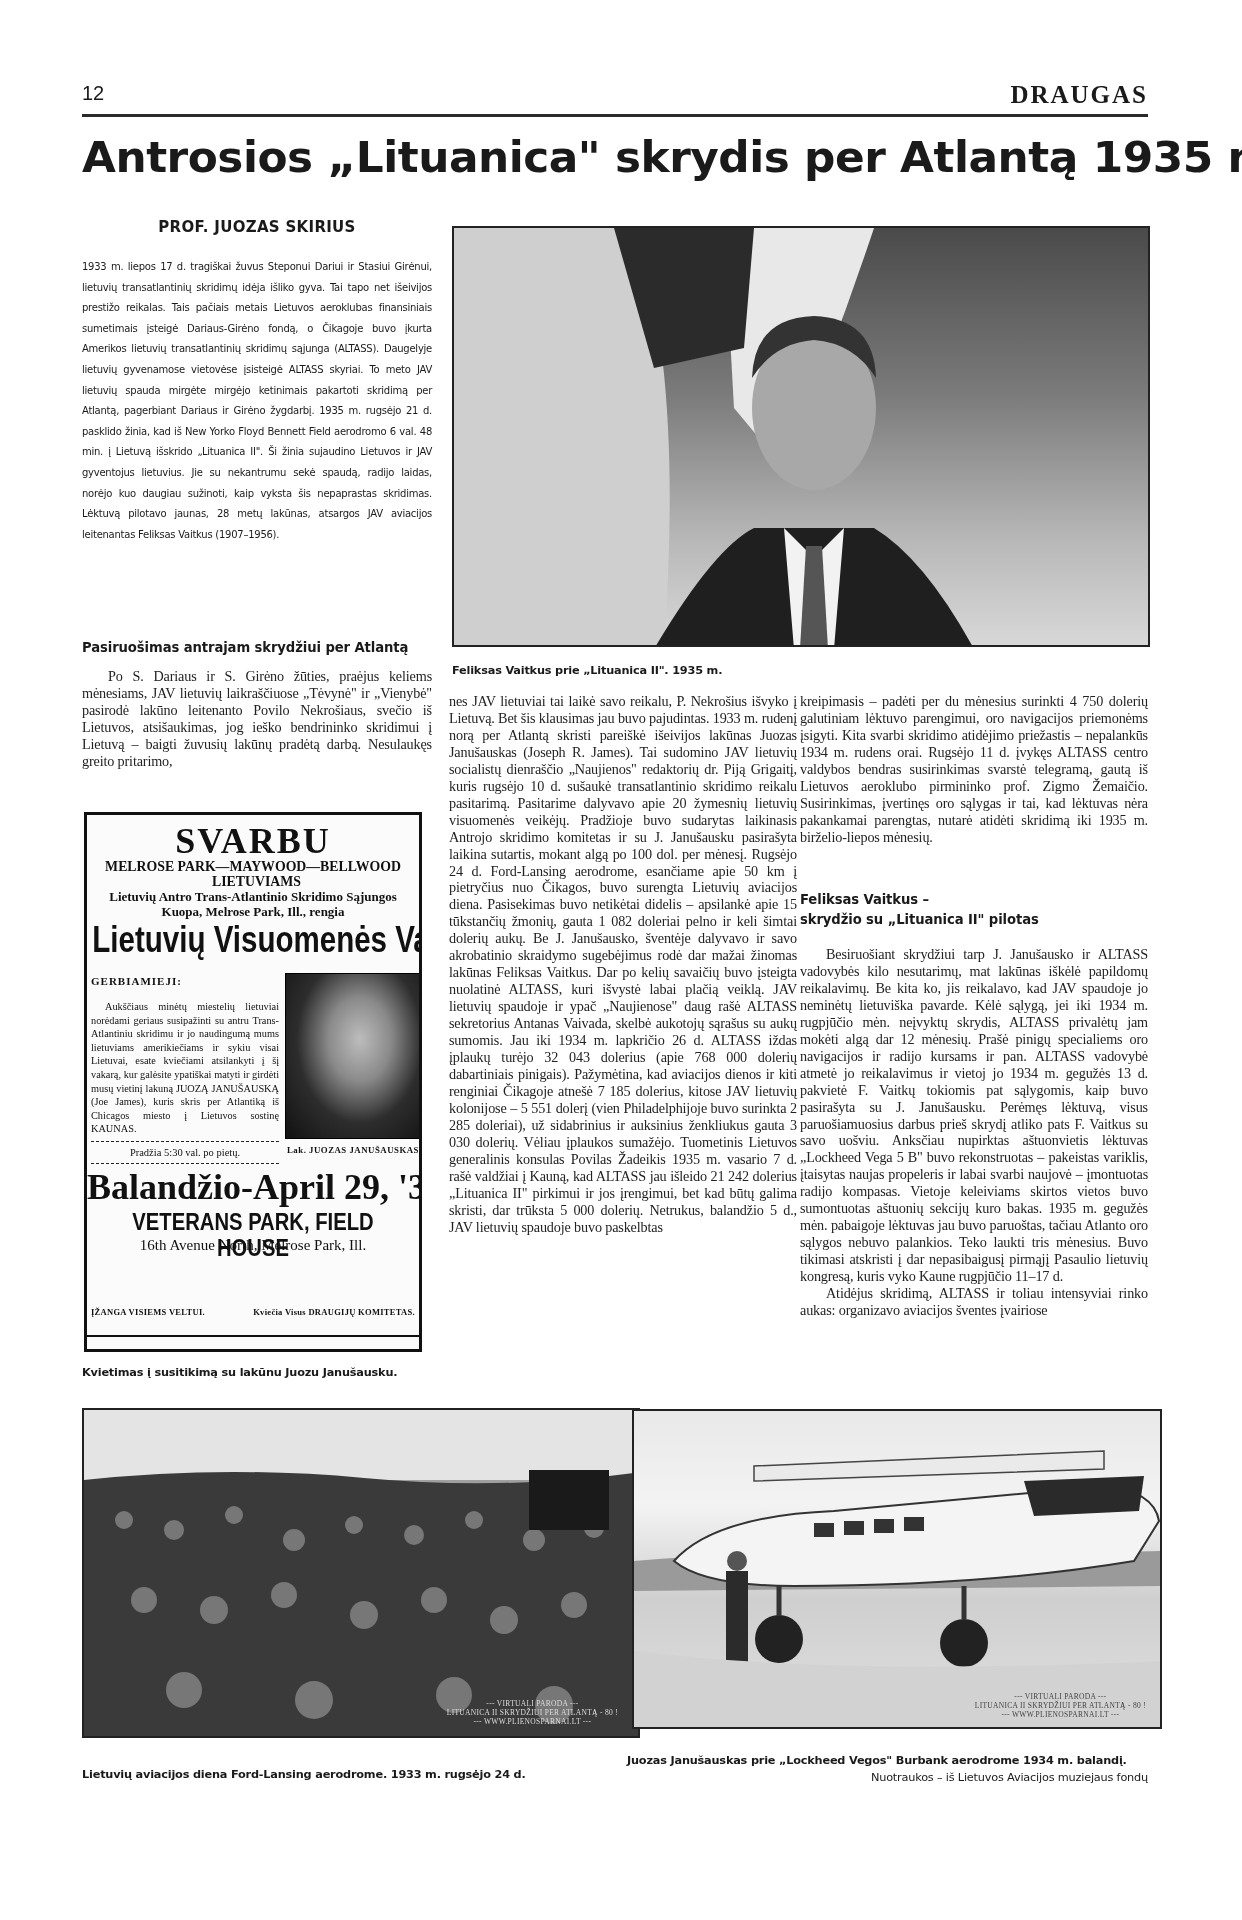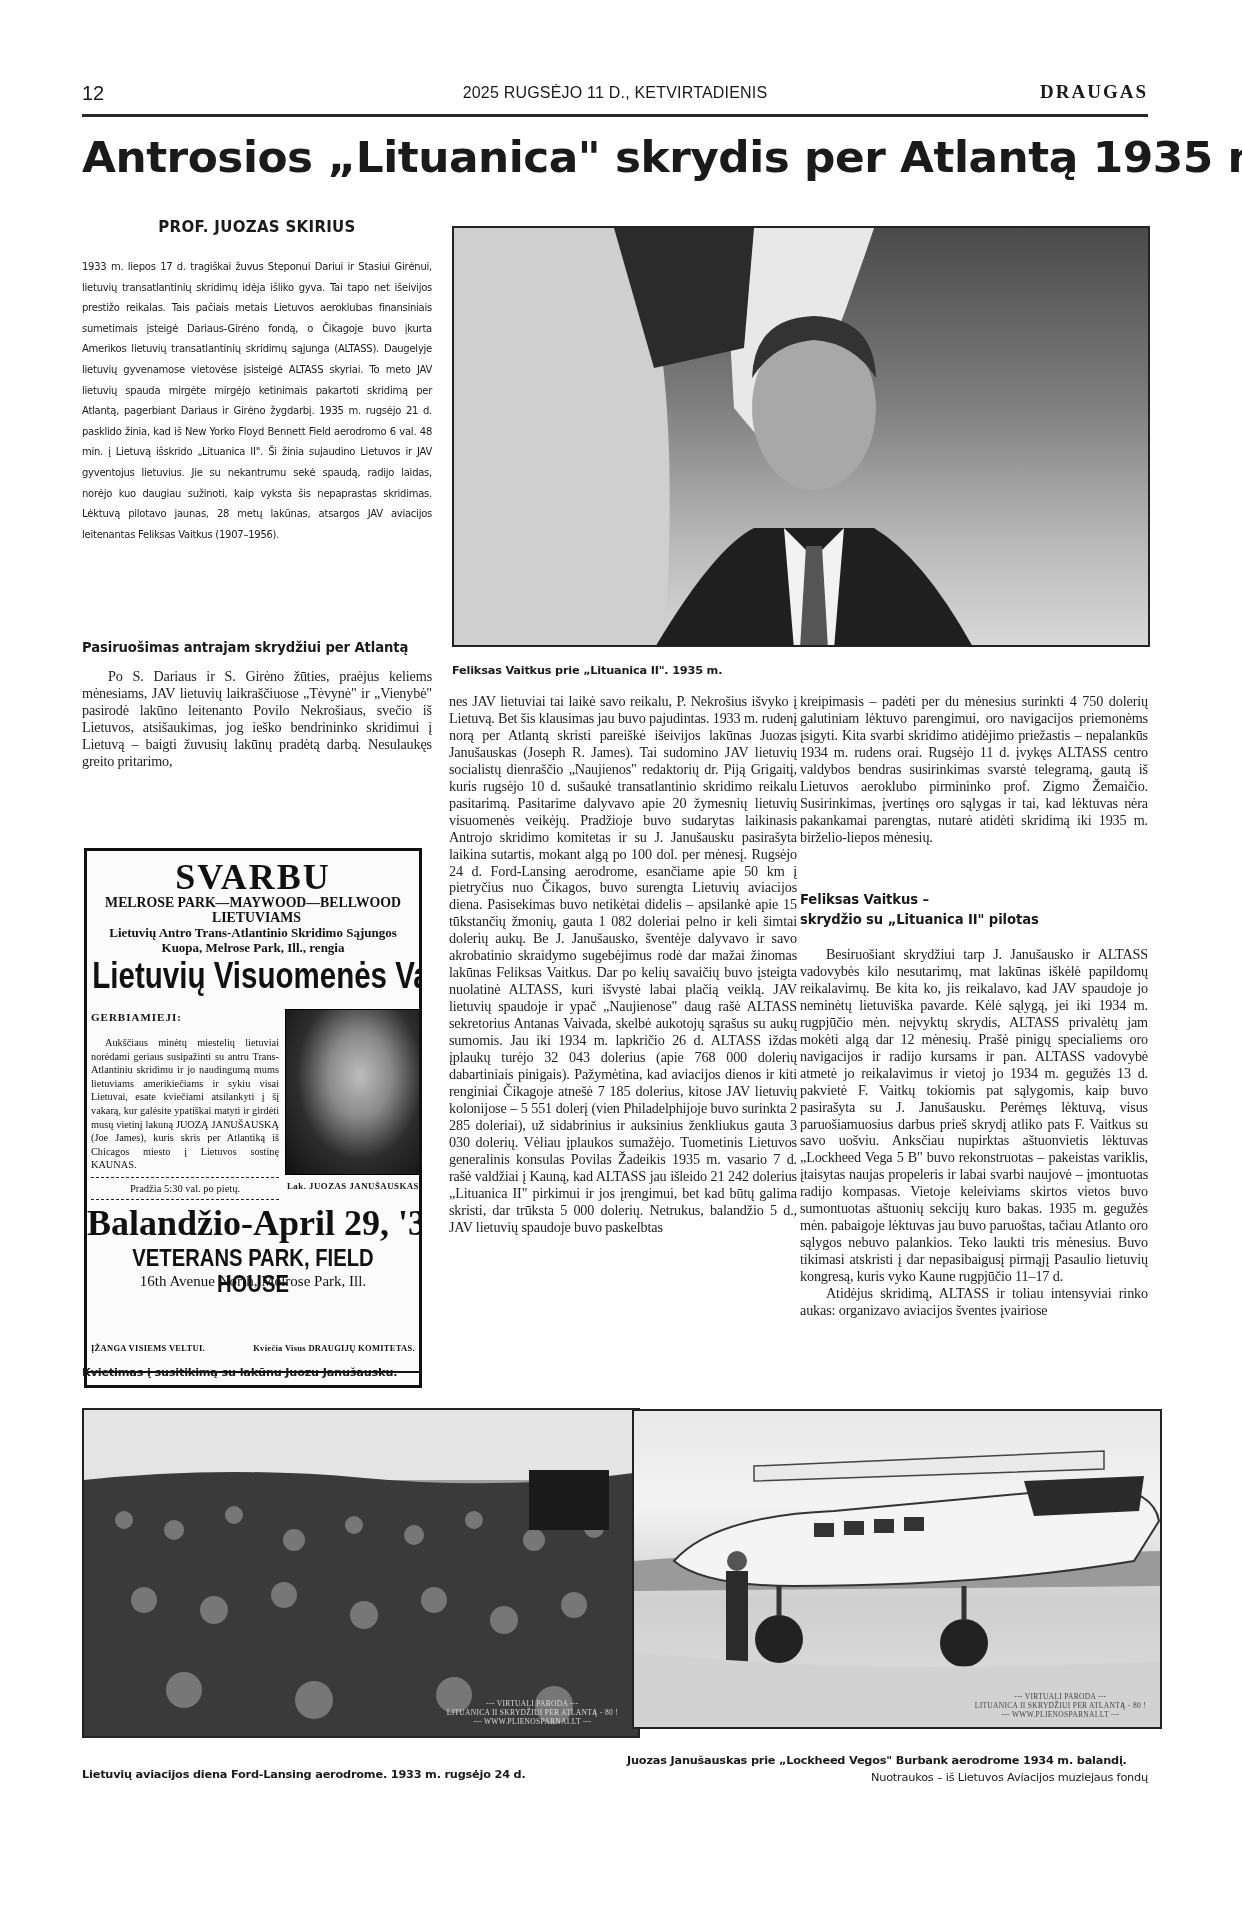--- a/index.html
+++ b/index.html
@@ -2,21 +2,21 @@
 <html><head>
 <meta charset="utf-8">
 <style>
   * { box-sizing: border-box; margin: 0; padding: 0; }
   html, body { width: 1242px; height: 1920px; background: #ffffff; overflow: hidden; }
   body { position: relative; color: #1a1a1a; font-family: "Liberation Serif", serif; }
 
   .masthead { position: absolute; left: 82px; top: 80px; width: 1066px; height: 32px; }
   .page-num { position: absolute; left: 0; top: 2px; font-family: "Liberation Sans", sans-serif; font-size: 20px; }
   .issue-date { position: absolute; left: 0; right: 0; top: 4px; text-align: center; font-family: "Liberation Sans", sans-serif; font-size: 16px; letter-spacing: 0.2px; }
-  .paper-name { position: absolute; right: 0; top: 1px; font-family: "Liberation Serif", serif; font-weight: bold; font-size: 19px; letter-spacing: 2px; }
+  .paper-name { position: absolute; right: 0; top: 1px; font-family: "Liberation Serif", serif; font-weight: bold; font-size: 25px; letter-spacing: 2px; }
   .rule { position: absolute; left: 82px; top: 114px; width: 1066px; height: 3px; background: #2a2a2a; }
 
   .headline { position: absolute; left: 82px; top: 132px; width: 1066px; font-family: "DejaVu Sans", sans-serif; font-weight: bold; font-size: 43px; letter-spacing: -0.5px; white-space: nowrap; transform: scaleX(1.02); transform-origin: left; }
 
   .byline { position: absolute; left: 82px; top: 218px; width: 350px; text-align: center; font-family: "DejaVu Sans", sans-serif; font-weight: bold; font-size: 15px; letter-spacing: 0.3px; }
 
   .lead { position: absolute; left: 82px; top: 257px; width: 350px; font-family: "DejaVu Sans", sans-serif; font-size: 10px; line-height: 20.6px; text-align: justify; letter-spacing: -0.25px; }
 
   .subhead { font-family: "DejaVu Sans", sans-serif; font-weight: bold; font-size: 13.2px; letter-spacing: -0.1px; }
   .sub1 { position: absolute; left: 82px; top: 640px; width: 350px; }
@@ -35,21 +35,21 @@
   .photo-plane { left: 632px; top: 1409px; width: 530px; height: 320px; background: linear-gradient(180deg, #e9e9e9 0%, #f3f3f3 30%, #cfcfcf 60%, #e0e0e0 100%); }
 
   .caption { position: absolute; font-family: "DejaVu Sans", sans-serif; font-size: 11.3px; font-weight: bold; letter-spacing: -0.2px; }
   .cap-portrait { left: 452px; top: 664px; }
   .cap-ad { left: 82px; top: 1366px; }
   .cap-crowd { left: 82px; top: 1768px; }
   .cap-plane { left: 627px; top: 1754px; }
   .cap-credit { position: absolute; right: 94px; top: 1771px; font-family: "DejaVu Sans", sans-serif; font-size: 11.3px; letter-spacing: -0.2px; }
 
   
-  .ad { position: absolute; left: 84px; top: 848px; width: 338px; height: 540px; border: 3px solid #111; background: #fbfbfb; font-family: "Liberation Serif", serif; color: #111; overflow: hidden; }
+  .ad { position: absolute; left: 84px; top: 812px; width: 338px; height: 540px; border: 3px solid #111; background: #fbfbfb; font-family: "Liberation Serif", serif; color: #111; overflow: hidden; }
   .ad-title { text-align: center; font-weight: bold; font-size: 36px; letter-spacing: 2px; margin-top: 8px; line-height: 36px; }
   .ad-towns { text-align: center; font-weight: bold; font-size: 13.8px; line-height: 15px; }
   .ad-aud { text-align: center; font-weight: bold; font-size: 13.8px; line-height: 15px; padding-left: 7px; }
   .ad-org { text-align: center; font-weight: bold; font-size: 13px; line-height: 15px; }
   .ad-event { font-family: "Liberation Sans", sans-serif; font-weight: bold; font-size: 36px; line-height: 42px; text-align: center; transform: scaleX(0.82); transform-origin: center; white-space: nowrap; margin-left: -30px; margin-right: -30px; }
   .ad-greet { position: absolute; left: 4px; top: 160px; font-size: 11px; font-weight: bold; letter-spacing: 1px; }
   .ad-body { position: absolute; left: 4px; top: 185px; width: 188px; font-size: 10.3px; line-height: 13.6px; text-align: justify; text-indent: 14px; }
   .ad-start { position: absolute; left: 4px; top: 326px; width: 188px; border-top: 1px dashed #222; border-bottom: 1px dashed #222; padding: 5px 0; text-align: center; font-size: 10.5px; }
   .ad-photo { position: absolute; left: 198px; top: 158px; width: 136px; height: 166px; background: radial-gradient(ellipse at 55% 40%, #bdbdbd 0%, #8a8a8a 30%, #2d2d2d 60%, #111 100%); border: 1px solid #000; }
   .ad-photo-cap { position: absolute; left: 198px; top: 330px; width: 136px; text-align: center; font-size: 8.8px; font-weight: bold; letter-spacing: 0.5px; }
@@ -63,21 +63,20 @@
   .ad-bottom-rule { position: absolute; left: 0; right: 0; bottom: 12px; height: 2px; background: #111; }
   .watermark { position: absolute; font-family: "Liberation Serif", serif; font-size: 7.5px; color: #444; text-align: center; line-height: 9px; letter-spacing: 0.3px; }
   .wm-crowd { right: 20px; bottom: 10px; color: #ddd; }
   .wm-plane { right: 14px; bottom: 8px; }
 </style>
 </head>
 <body>
 
 <div class="masthead">
   <span class="page-num">12</span>
-  <span class="issue-date">2025 RUGSĖJO 11 D., KETVIRTADIENIS</span>
   <span class="paper-name">DRAUGAS</span>
 </div>
 <div class="rule"></div>
 
 <h1 class="headline">Antrosios „Lituanica" skrydis per Atlantą 1935 m.</h1>
 
 <div class="byline">PROF. JUOZAS SKIRIUS</div>
 <p class="lead">1933 m. liepos 17 d. tragiškai žuvus Steponui Dariui ir Stasiui Girėnui, lietuvių transatlantinių skridimų idėja išliko gyva. Tai tapo net išeivijos prestižo reikalas. Tais pačiais metais Lietuvos aeroklubas finansiniais sumetimais įsteigė Dariaus-Girėno fondą, o Čikagoje buvo įkurta Amerikos lietuvių transatlantinių skridimų sąjunga (ALTASS). Daugelyje lietuvių gyvenamose vietovėse įsisteigė ALTASS skyriai. To meto JAV lietuvių spauda mirgėte mirgėjo ketinimais pakartoti skridimą per Atlantą, pagerbiant Dariaus ir Girėno žygdarbį. 1935 m. rugsėjo 21 d. pasklido žinia, kad iš New Yorko Floyd Bennett Field aerodromo 6 val. 48 min. į Lietuvą išskrido „Lituanica II". Ši žinia sujaudino Lietuvos ir JAV gyventojus lietuvius. Jie su nekantrumu sekė spaudą, radijo laidas, norėjo kuo daugiau sužinoti, kaip vyksta šis nepaprastas skridimas. Lėktuvą pilotavo jaunas, 28 metų lakūnas, atsargos JAV aviacijos leitenantas Feliksas Vaitkus (1907–1956).</p>
 
 <div class="photo photo-portrait">

